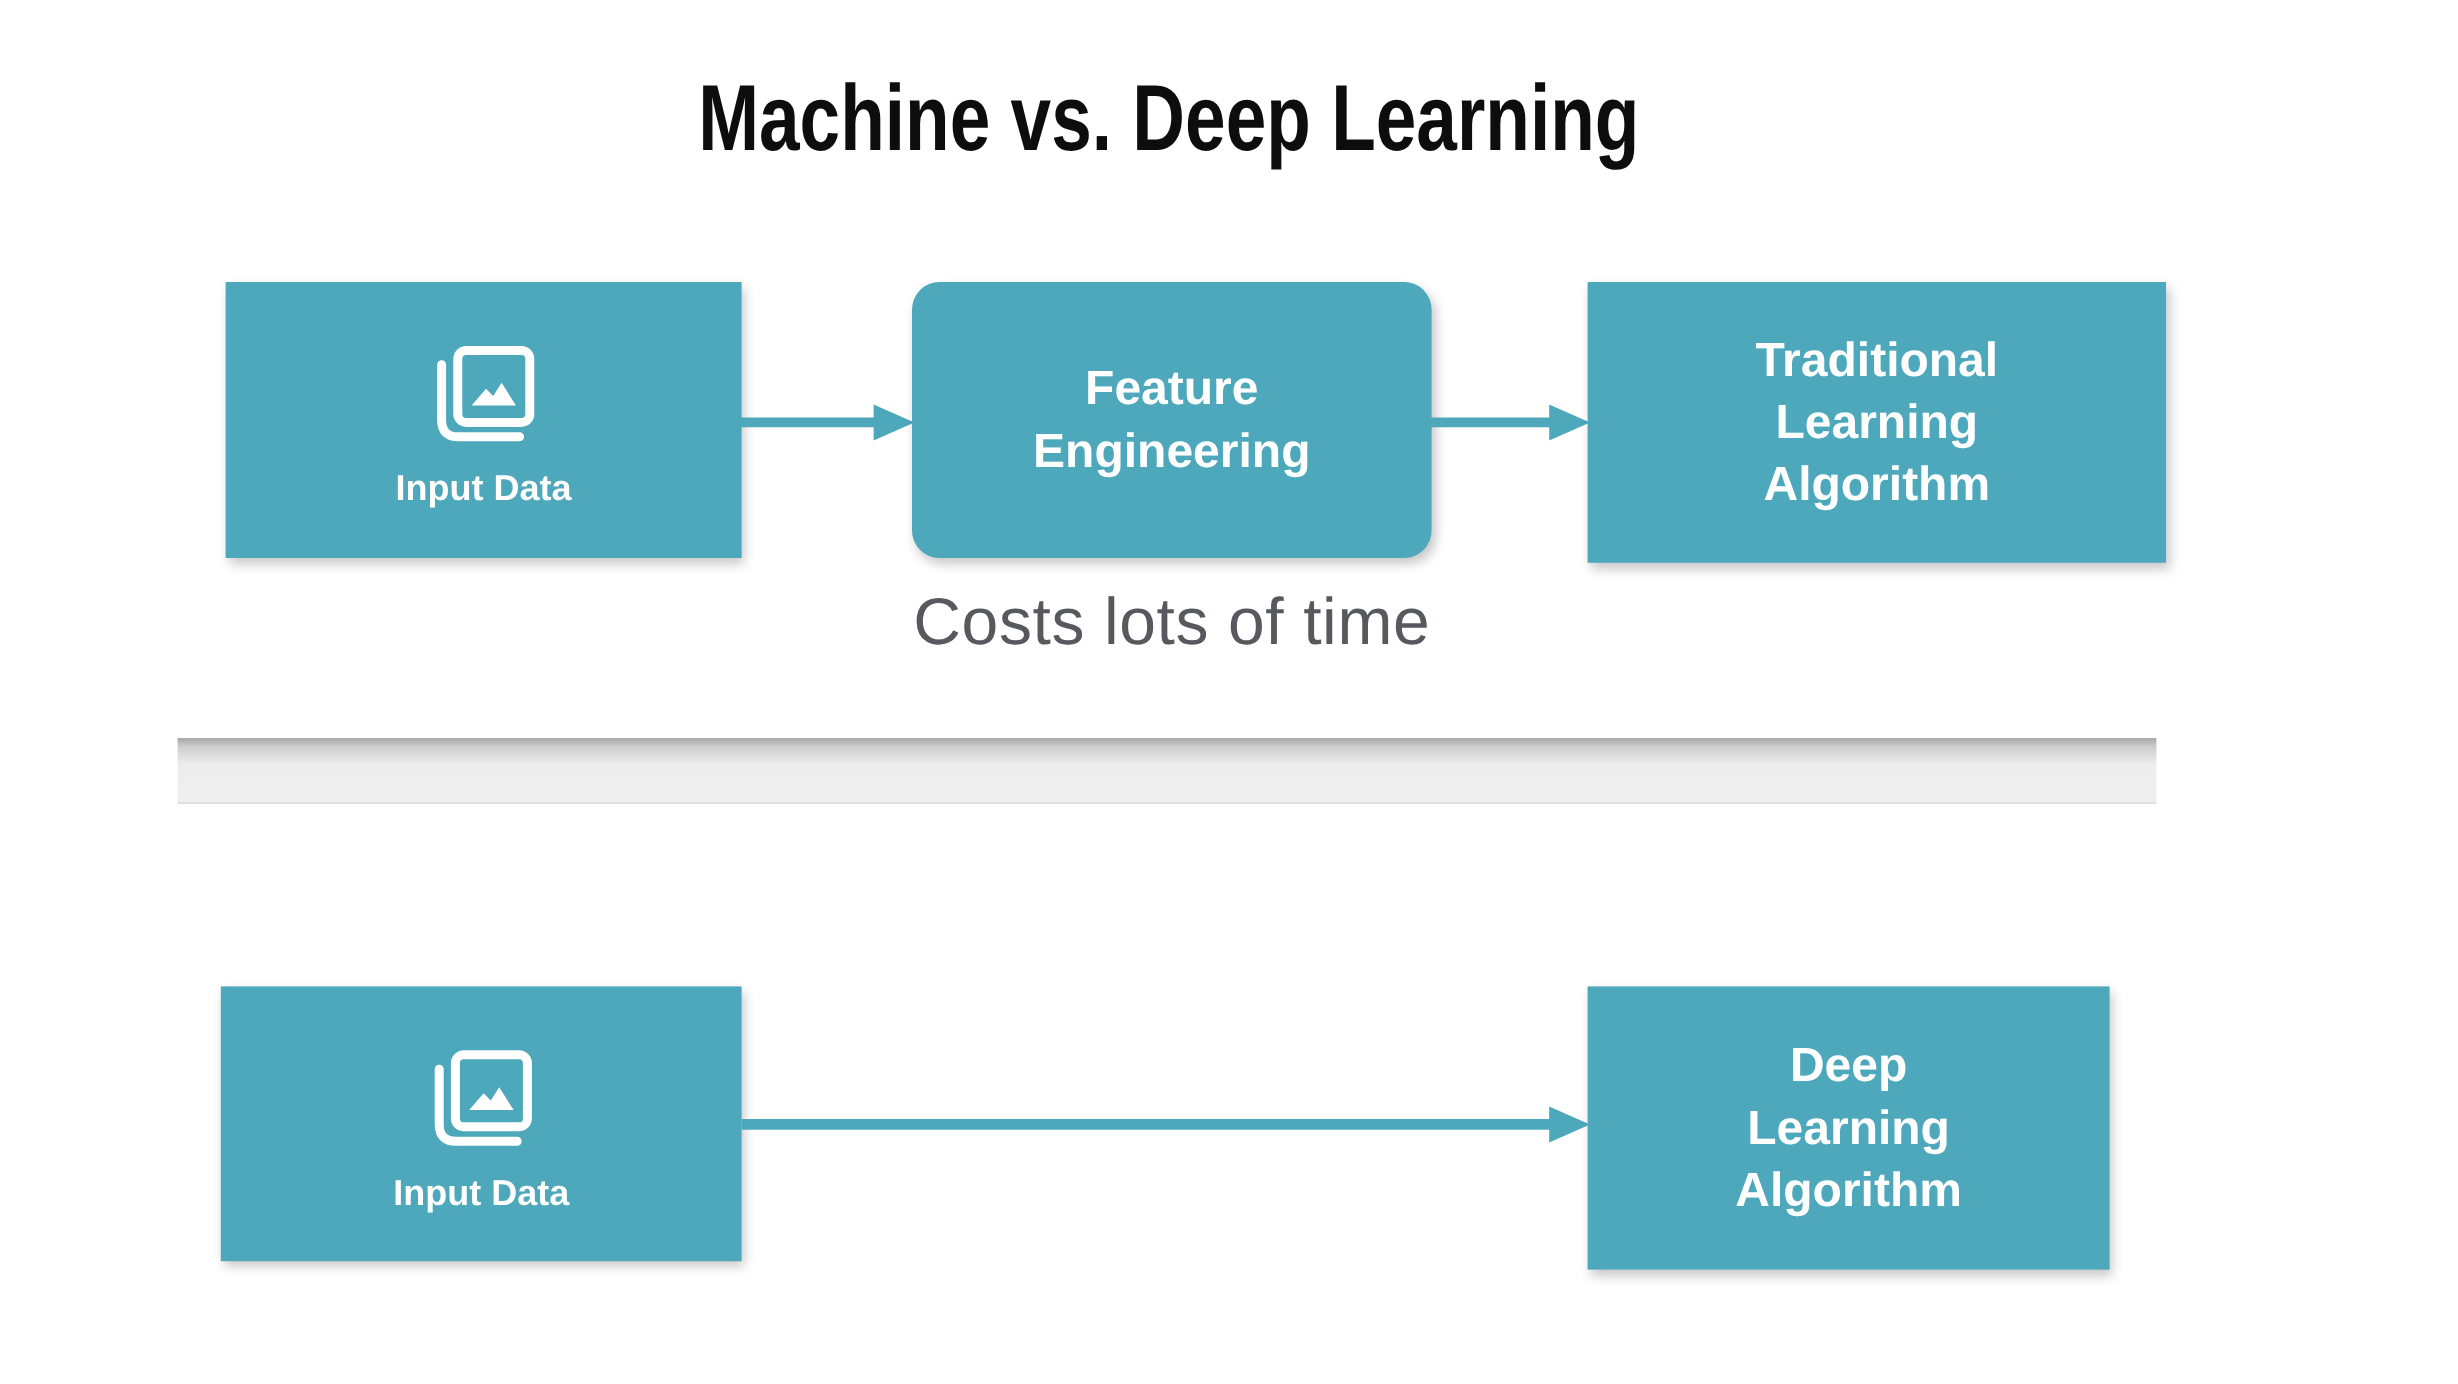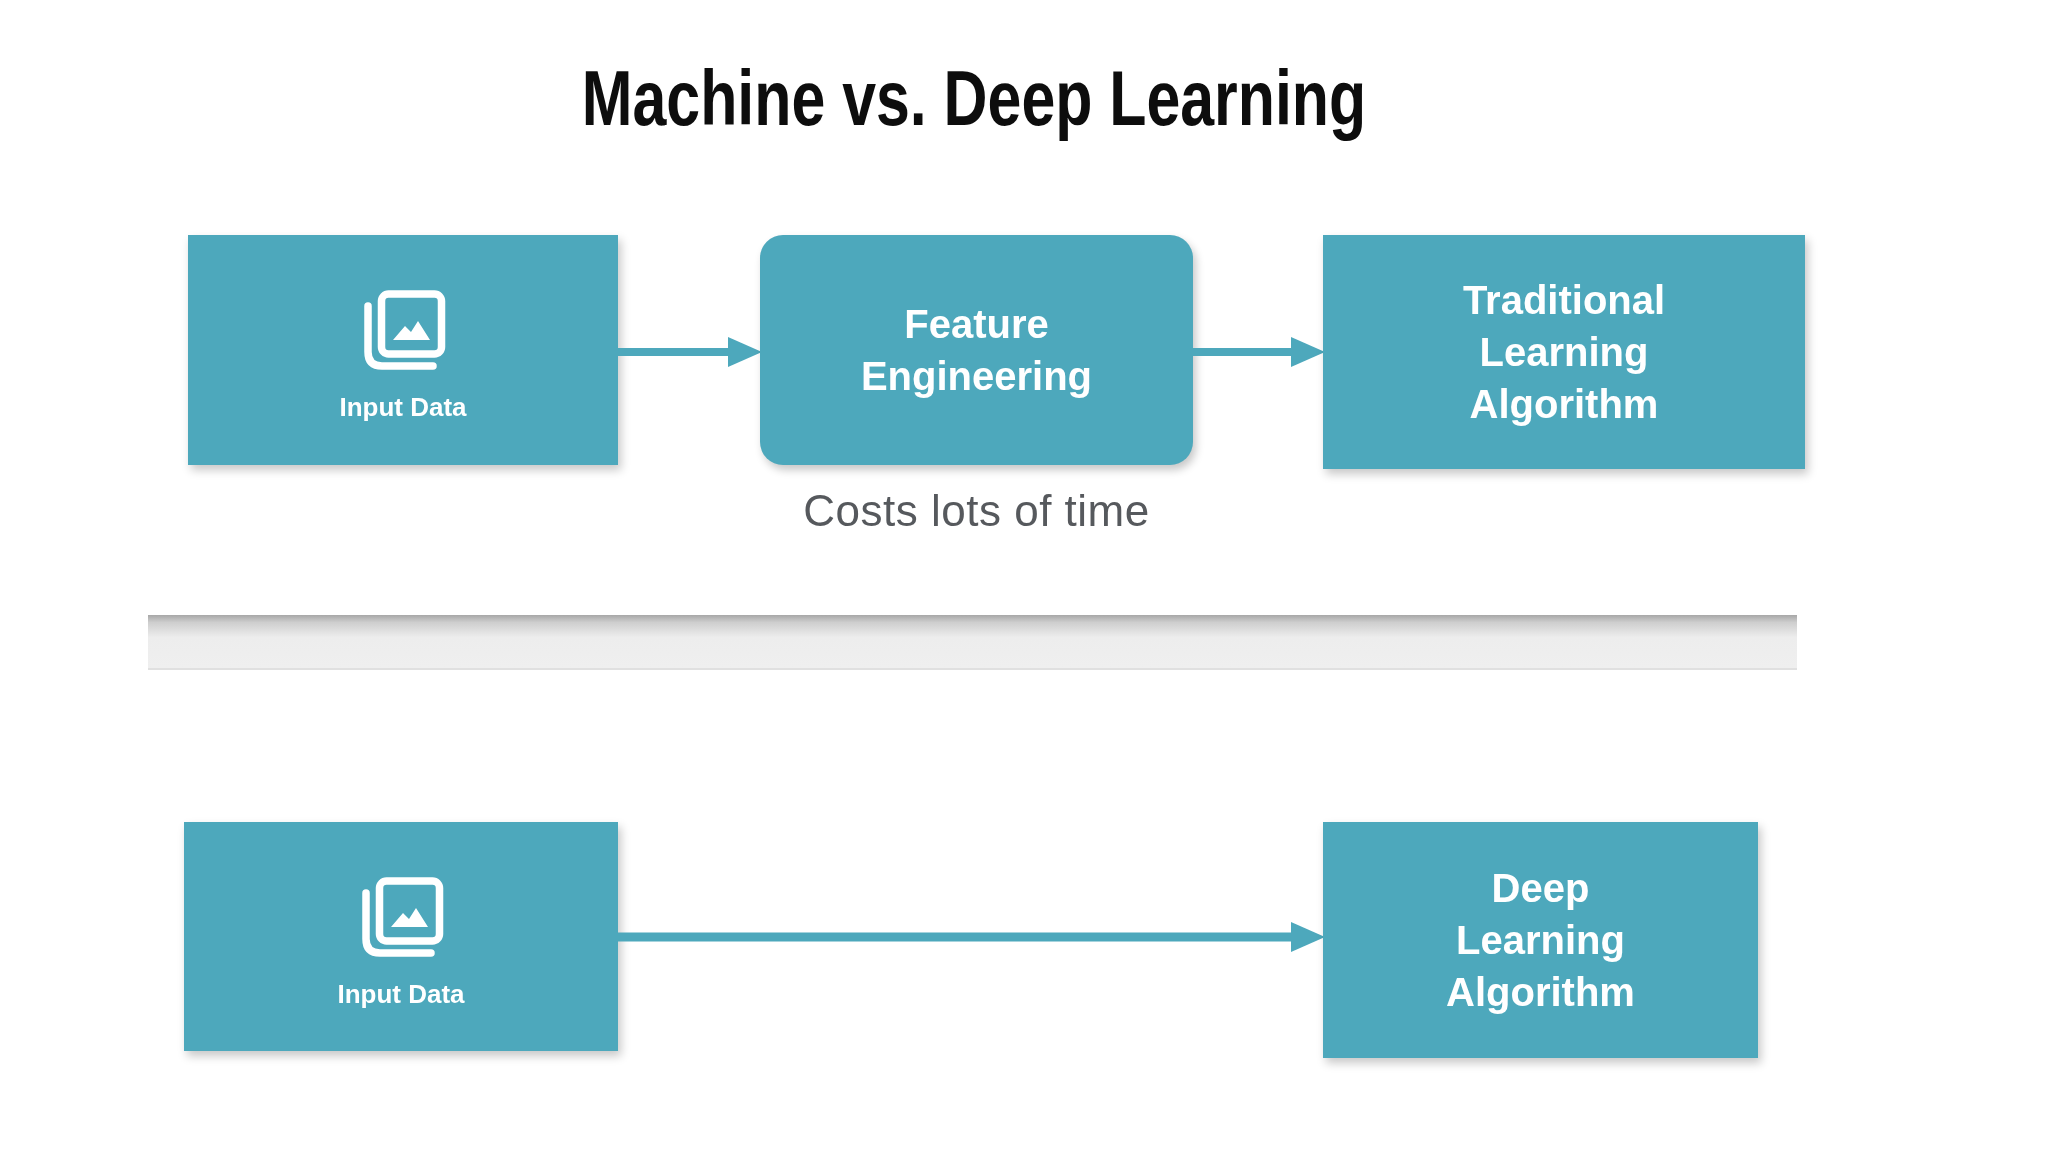--- a/index.html
+++ b/index.html
@@ -30,26 +30,26 @@
     background:var(--accent);
     color:var(--box-text);
     display:flex;flex-direction:column;align-items:center;justify-content:center;
     box-shadow:3px 5px 9px rgba(0,0,0,0.22);
     text-align:center;
   }
   .box-label{
     font-size:40px;font-weight:bold;line-height:1.3;
     white-space:pre-line;
   }
-  .input-label{font-size:26px;font-weight:bold;line-height:1.2;}
+  .input-label{font-size:30px;font-weight:bold;line-height:1.2;}
   .icon{display:block;margin-bottom:12px;}
   .caption{
     position:absolute;left:760px;top:486px;width:433px;
     text-align:center;
-    font-size:44px;color:var(--caption-text);
+    font-size:55px;color:var(--caption-text);
     letter-spacing:0.5px;
   }
   .divider{
     position:absolute;left:148px;top:615px;width:1649px;height:55px;
     background:linear-gradient(180deg,#a7a7a7 0%,#cecece 14%,#ededed 42%,var(--divider-fill) 100%);
     border-bottom:2px solid #e0e0e0;
   }
   .arrow{position:absolute;overflow:visible;}
   .arrow line{stroke:var(--accent);}
   .arrow polygon{fill:var(--accent);}

